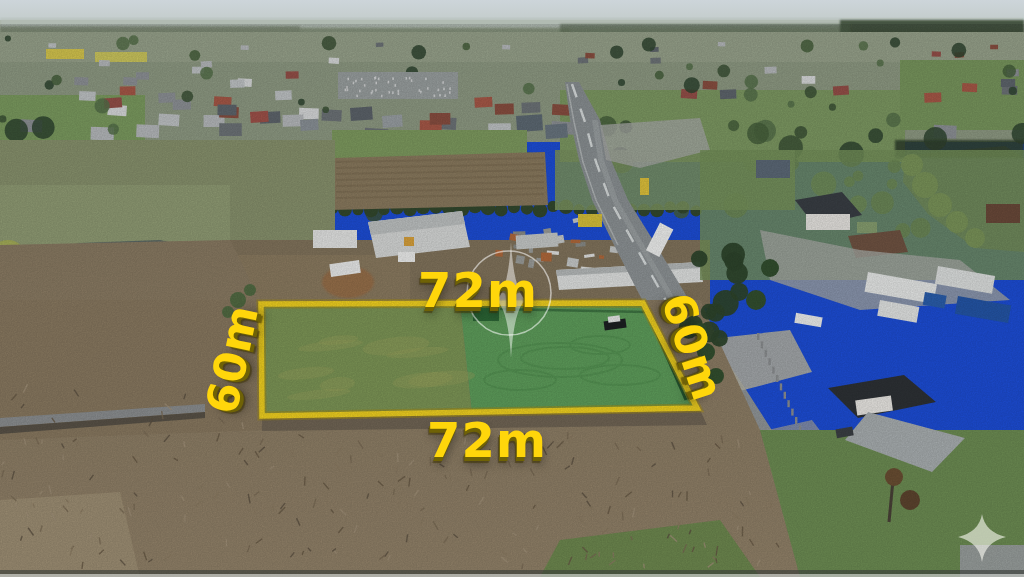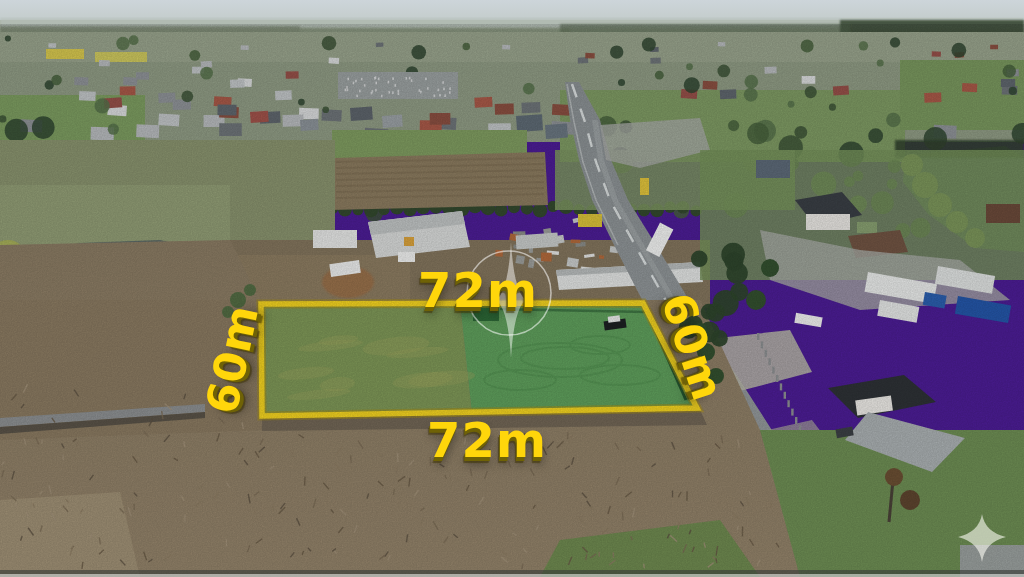--- a/index.html
+++ b/index.html
@@ -1,18 +1,18 @@
 <!DOCTYPE html>
 <html><head>
 <meta charset="utf-8">
 <style>
   html,body{margin:0;padding:0;background:#222;}
   .stage{
     position:relative;width:1024px;height:577px;overflow:hidden;
-    background:#4c1d95;font-family:"DejaVu Sans",sans-serif;
+    background:#1d4ed8;font-family:"DejaVu Sans",sans-serif;
   }
   .stage svg{position:absolute;left:0;top:0;}
   .dim{
     position:absolute;font-weight:bold;color:#ffd60b;white-space:nowrap;
     font-family:"DejaVu Sans",sans-serif;letter-spacing:1px;
     text-shadow:-1px 4px 0 #6f6206,-2px 6px 1px rgba(60,50,0,.55),0 8px 10px rgba(0,0,0,.35);
     transform:translate(-50%,-50%);
   }
   .dim-top{left:478px;top:290px;font-size:48px;}
   .dim-bottom{left:487px;top:440px;font-size:48px;}

